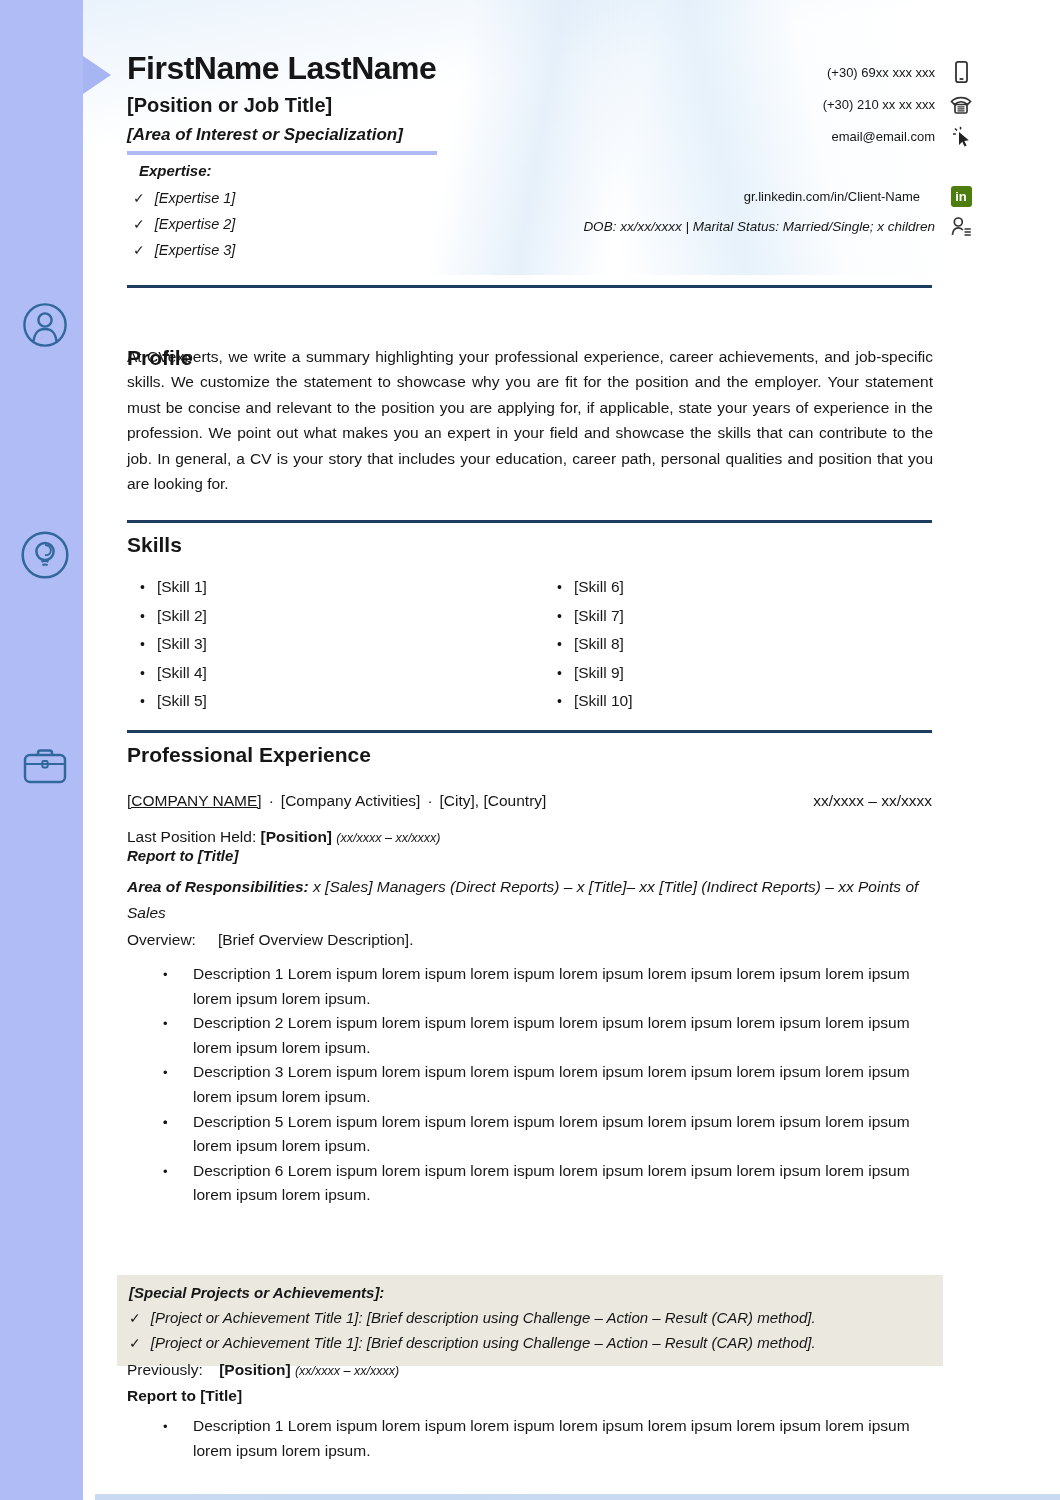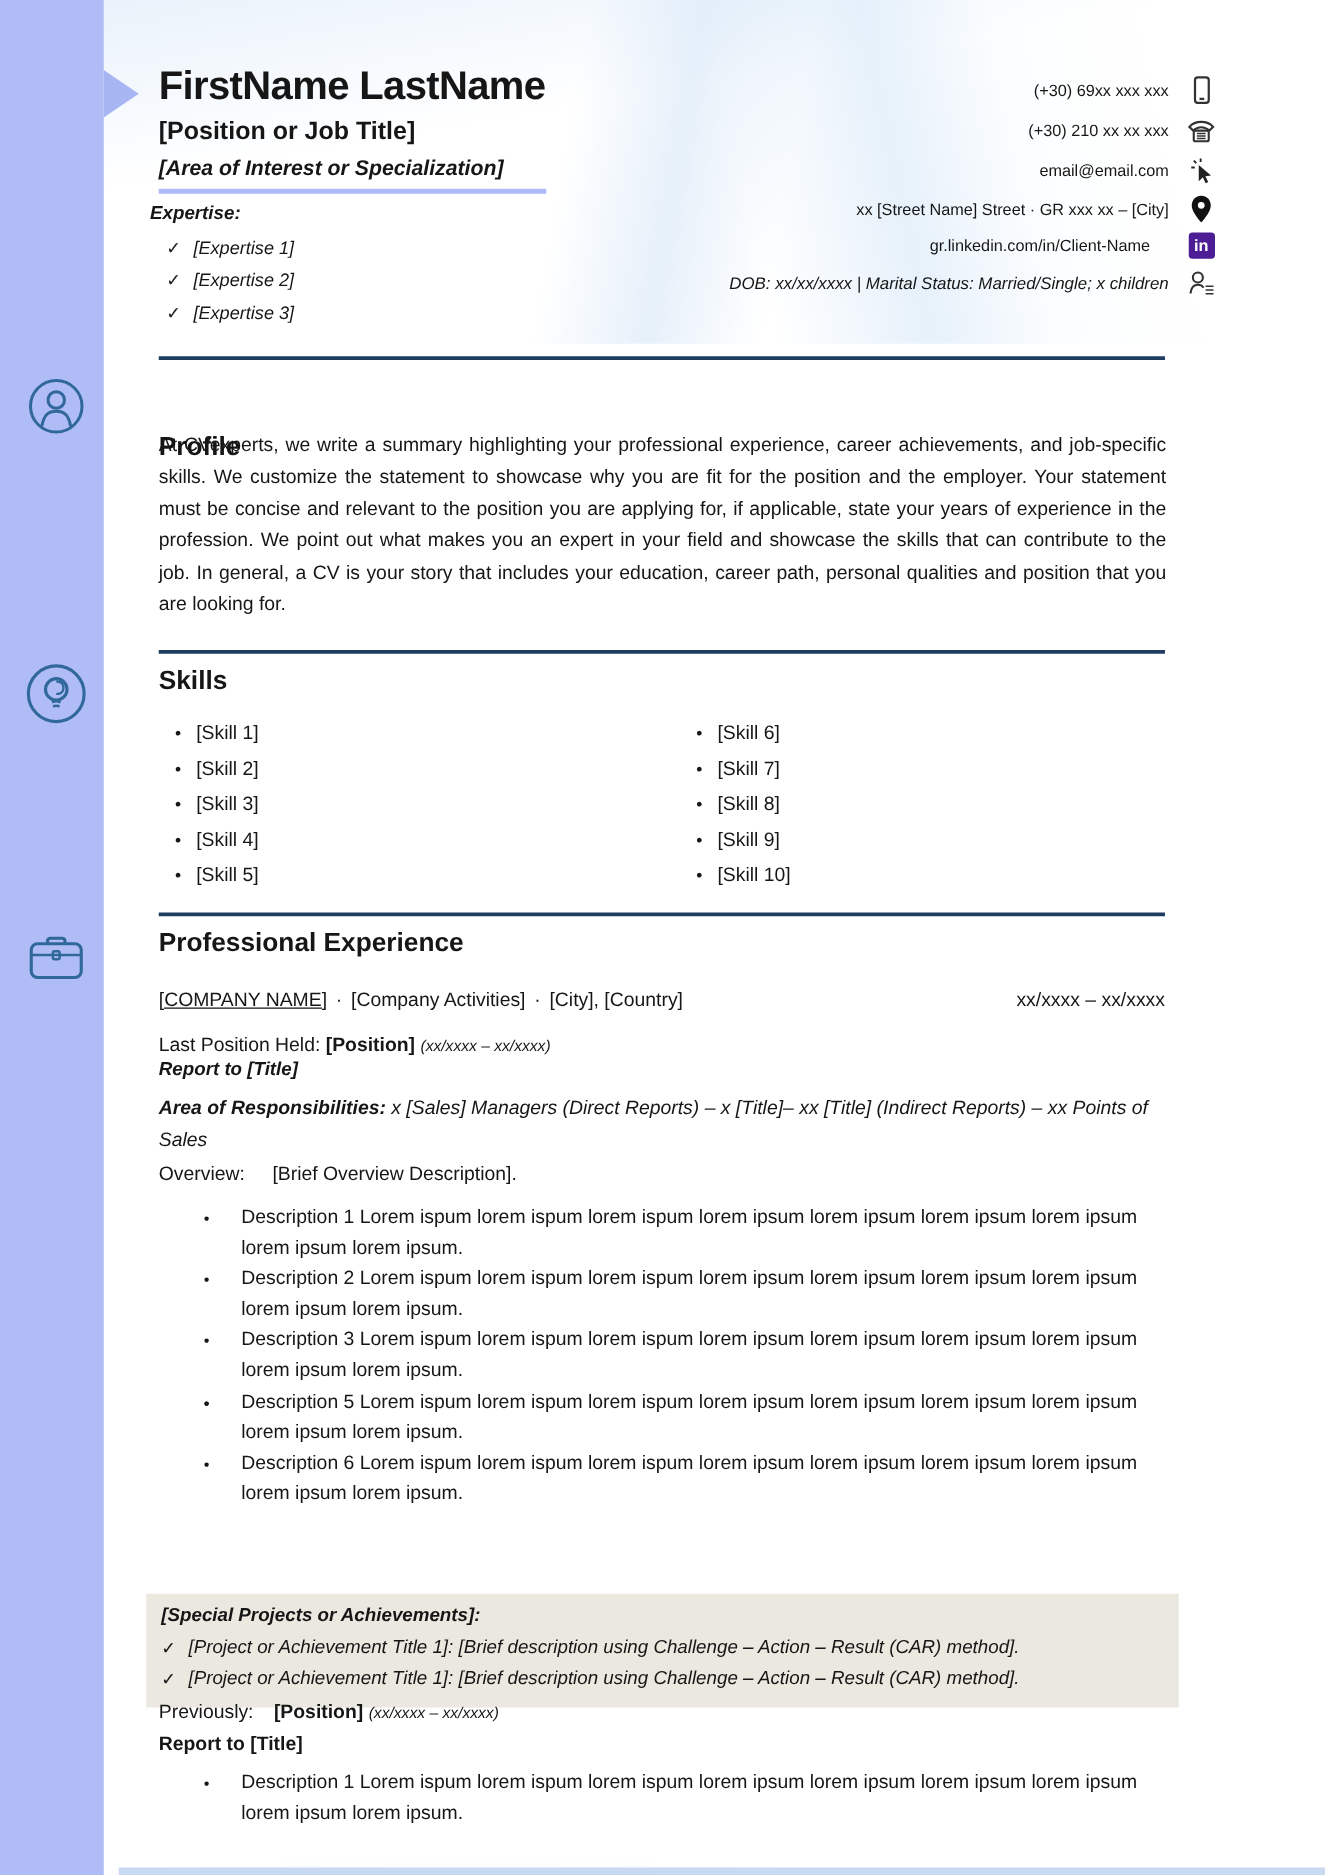--- a/index.html
+++ b/index.html
@@ -32,32 +32,32 @@
   .side-icon { position:absolute; }
   .si-profile { left:21px; top:301px; }
   .si-skills  { left:19px; top:529px; }
   .si-exp     { left:22px; top:744px; }
 
   
   .name   { position:absolute; left:127px; top:50px;  font-size:32px; font-weight:bold; letter-spacing:-.5px; }
   .jobtitle { position:absolute; left:127px; top:94px; font-size:20px; font-weight:bold; }
   .spec   { position:absolute; left:127px; top:125px; font-size:17px; font-weight:bold; font-style:italic; }
   .spec-underline { position:absolute; left:127px; top:151px; width:310px; height:4px; background:#aebaf8; }
-  .exp-label { position:absolute; left:120px; top:162px; font-size:15px; font-weight:bold; font-style:italic; }
+  .exp-label { position:absolute; left:139px; top:162px; font-size:15px; font-weight:bold; font-style:italic; }
   .exp-item { position:absolute; left:133px; font-size:14.5px; font-style:italic; display:flex; gap:10px; align-items:baseline; }
   .exp-item .chk { font-style:normal; font-size:14px; color:#222; }
   .ei1{top:190px;} .ei2{top:216px;} .ei3{top:242px;}
 
   
   .contact-row { position:absolute; right:86px; display:flex; align-items:center; gap:13px; height:28px; }
   .cr1{top:58px;} .cr2{top:90px;} .cr3{top:122px;} .cr4{top:153px;} .cr5{top:182px;gap:28px;} .cr6{top:212px;}
   .contact-text { font-size:13px; white-space:nowrap; }
   .contact-text.small { font-size:13.5px; font-style:italic; }
   .ci { width:26px; height:26px; display:flex; align-items:center; justify-content:center; flex:0 0 26px; }
-  .li-badge { width:21px; height:21px; background:#4c1d95; border-radius:3px; color:#fff; font-weight:bold;
+  .li-badge { width:21px; height:21px; background:#4d7c0f; border-radius:3px; color:#fff; font-weight:bold;
               font-size:13px; display:flex; align-items:center; justify-content:center; }
 
   
   .rule { position:absolute; left:127px; width:805px; height:3px; background:#1f3c61; }
   .rule1{top:285px;} .rule2{top:520px;} .rule3{top:730px;}
   .sec-heading { position:absolute; left:127px; font-size:21px; font-weight:bold; }
   .sh-profile{top:298px;margin-top:48px;} .sh-skills{top:533px;} .sh-exp{top:743px;}
 
   
   .profile-body { position:absolute; left:127px; top:344px; width:806px; font-size:15.5px; line-height:25.4px; text-align:justify; }
@@ -179,29 +179,20 @@
       <svg width="24" height="24" viewBox="0 0 24 24">
         <path d="M10 8 L10 21 L13.3 17.7 L15.5 22.6 L17.6 21.6 L15.3 16.9 L19.8 16.3 Z" fill="#222"></path>
         <g stroke="#222" stroke-width="1.5">
           <line x1="8" y1="6.5" x2="6" y2="4.5"></line>
           <line x1="11.5" y1="5.5" x2="11.5" y2="2.8"></line>
           <line x1="6.8" y1="10" x2="4" y2="10"></line>
         </g>
       </svg>
     </span>
   </div>
-  <div class="contact-row cr4">
-    <span class="contact-text">xx [Street Name] Street · GR xxx xx – [City]</span>
-    <span class="ci">
-      <svg width="24" height="24" viewBox="0 0 24 24">
-        <path d="M12 1.5 C7.5 1.5 4.4 5 4.4 9.3 C4.4 15 12 22.8 12 22.8 C12 22.8 19.6 15 19.6 9.3 C19.6 5 16.5 1.5 12 1.5 Z" fill="#111"></path>
-        <circle cx="12" cy="9.2" r="2.7" fill="#fff"></circle>
-      </svg>
-    </span>
-  </div>
   <div class="contact-row cr5">
     <span class="contact-text">gr.linkedin.com/in/Client-Name</span>
     <span class="ci">
       <span class="li-badge">in</span>
     </span>
   </div>
   <div class="contact-row cr6">
     <span class="contact-text small">DOB: xx/xx/xxxx | Marital Status: Married/Single; x children</span>
     <span class="ci">
       <svg width="24" height="24" viewBox="0 0 24 24" fill="none" stroke="#333" stroke-width="1.7">

